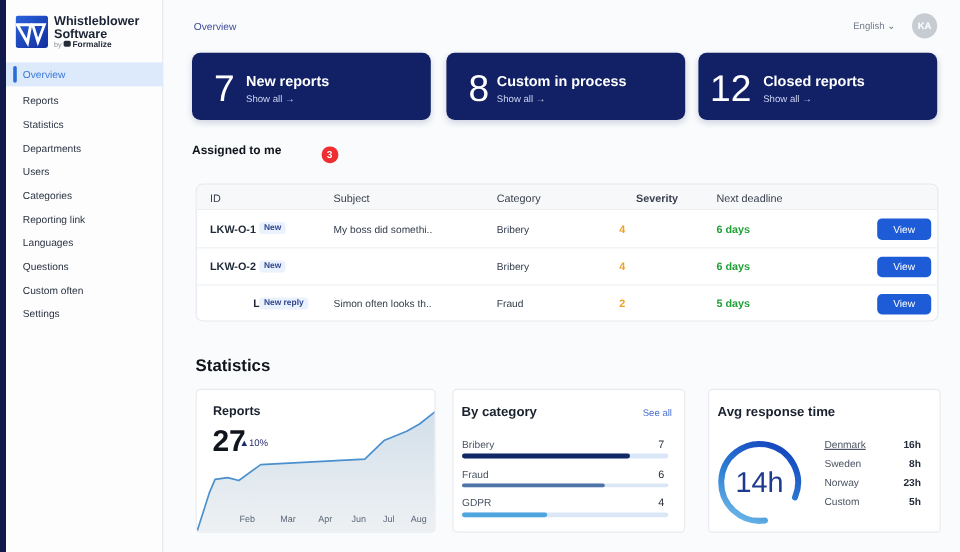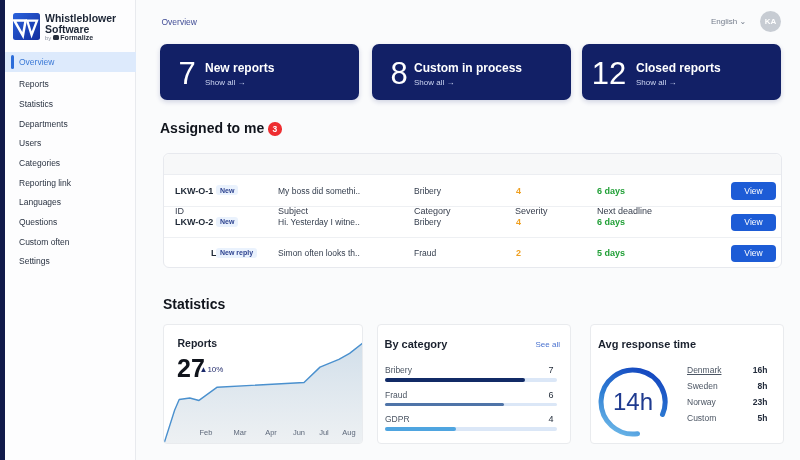--- a/index.html
+++ b/index.html
@@ -21,26 +21,26 @@
 
 .hdr-title { left:161.5px; top:17px; font-size:8.5px; color:#414d96; }
 .hdr-lang { left:711px; top:17px; width:52px; font-size:8px; color:#747d8c; }
 .avatar { left:760px; top:10.5px; width:21px; height:21px; border-radius:50%; background:#c7ccd3; color:#fff; font-size:8px; font-weight:bold; display:flex; align-items:center; justify-content:center; }
 
 .tcard { top:44px; height:56px; border-radius:7px; background:#122066; color:#fff; box-shadow:0 2px 5px rgba(20,35,110,0.18); }
 .tcard .num { position:absolute; left:7px; width:40px; top:12.5px; text-align:center; font-size:31px; font-weight:400; line-height:34px; }
 .tcard .tt { position:absolute; top:17px; font-size:12px; font-weight:bold; }
 .tcard .sa { position:absolute; top:33.5px; font-size:8px; color:#ccd5f2; }
 
-.sec-title { font-size:14px; font-weight:bold; color:#10141c; }
+.sec-title { font-size:10px; font-weight:bold; color:#10141c; }
 .badge3 { left:268px; top:122px; width:13.5px; height:13.5px; border-radius:50%; background:#ee2e31; color:#fff; font-size:8.5px; font-weight:bold; display:flex; align-items:center; justify-content:center; }
 
 .table { left:163px; top:153px; width:619px; height:115px; background:#fff; border:1px solid #e7e9ee; border-radius:6px; }
 .thead { position:absolute; left:0; top:0; width:100%; height:21px; background:#f7f8f9; border-bottom:1px solid #eceef2; border-radius:6px 6px 0 0; }
-.th { position:absolute; top:0; height:21px; display:flex; align-items:center; font-size:9px; color:#39404f;margin-top:46px; }
+.th { position:absolute; top:0; height:21px; display:flex; align-items:center; font-size:9px; color:#39404f; }
 .trow { position:absolute; left:0; width:100%; height:31px; }
 .trow + .trow { border-top:1px solid #eef0f3; }
 .td { position:absolute; top:0; height:31px; display:flex; align-items:center; font-size:8.5px; color:#333d4d; }
 .td.id { font-size:9px; font-weight:bold; color:#1e2836; }
 .tag { position:absolute; background:#eaf2fd; color:#2e4390; font-size:7px; font-weight:bold; border-radius:3px; padding:1.5px 4px; top:10px; }
 .sev { font-weight:bold; color:#ef9f1f; font-size:9px; }
 .dl { font-weight:bold; color:#22a038; font-size:9px; }
 .viewbtn { position:absolute; left:567px; top:7px; width:45px; height:17.5px; background:#1d5cd6; border-radius:4px; color:#fff; font-size:8.5px; display:flex; align-items:center; justify-content:center; }
 
 .scard { top:324px; height:119.5px; background:#fff; border:1px solid #e9ebee; border-radius:4px; }
@@ -109,36 +109,35 @@
   </div>
 
   <div class="abs sec-title" style="left:160px;top:120px;">Assigned to me</div>
   <div class="abs badge3">3</div>
 
   <div class="abs table">
     <div class="thead">
       <div class="th" style="left:11px;">ID</div>
       <div class="th" style="left:114px;">Subject</div>
       <div class="th" style="left:250px;">Category</div>
-      <div class="th" style="left:351px;">Severity</div>
+      <div class="th" style="left:366px;font-weight:bold;">Severity</div>
       <div class="th" style="left:433px;">Next deadline</div>
     </div>
     <div class="trow" style="top:21px;">
       <div class="td id" style="left:11px;">LKW-O-1</div>
       <div class="tag" style="left:52px;">New</div>
       <div class="td" style="left:114px;">My boss did somethi..</div>
       <div class="td" style="left:250px;">Bribery</div>
       <div class="td sev" style="left:352px;">4</div>
       <div class="td dl" style="left:433px;">6 days</div>
       <div class="viewbtn">View</div>
     </div>
     <div class="trow" style="top:51.5px;">
       <div class="td id" style="left:11px;">LKW-O-2</div>
       <div class="tag" style="left:52px;">New</div>
-      <div class="td" style="left:114px;">Hi. Yesterday I witne..</div>
       <div class="td" style="left:250px;">Bribery</div>
       <div class="td sev" style="left:352px;">4</div>
       <div class="td dl" style="left:433px;">6 days</div>
       <div class="viewbtn">View</div>
     </div>
     <div class="trow" style="top:82.5px;">
       <div class="td id" style="left:11px;margin-left:36px;">LKW-O-3</div>
       <div class="tag" style="left:52px;">New reply</div>
       <div class="td" style="left:114px;">Simon often looks th..</div>
       <div class="td" style="left:250px;">Fraud</div>

